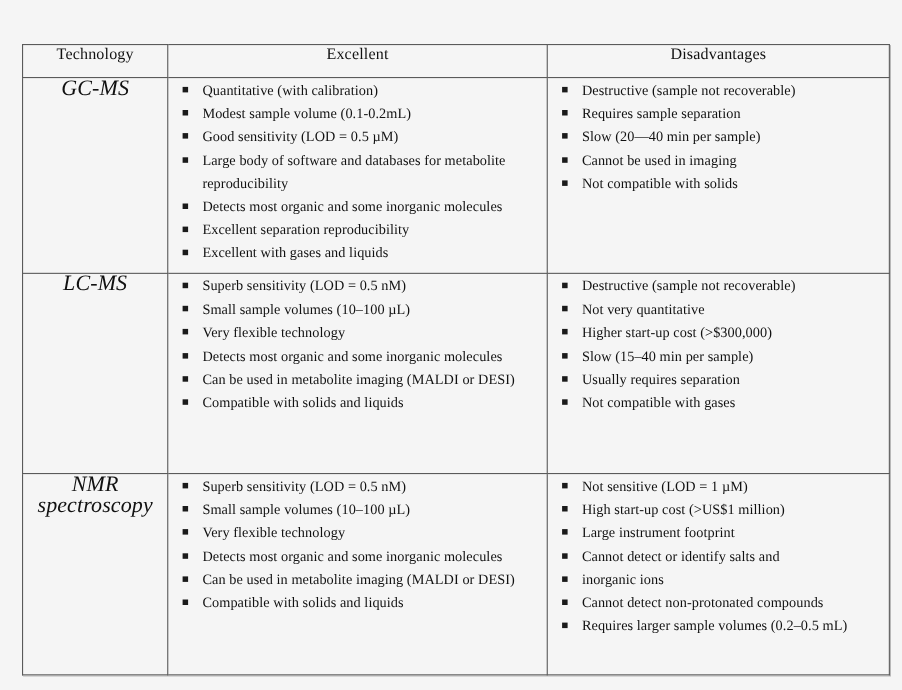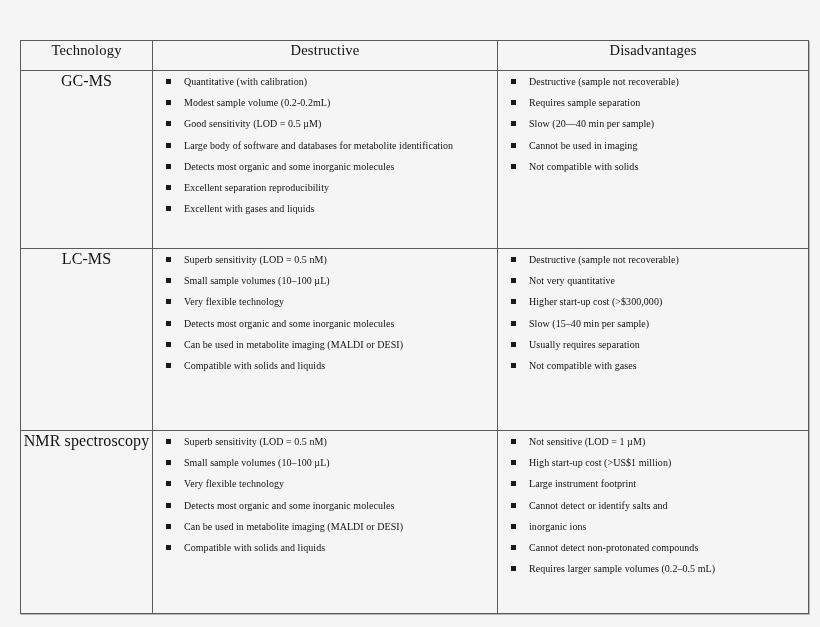--- a/index.html
+++ b/index.html
@@ -55,41 +55,42 @@
     margin-top: 14px;
   }
   thead th .hdr-label {
     display: block;
     line-height: 18px;
   }
 
   
   td.tech-cell {
     text-align: center;
-    font-size: 16px;
+    font-size: 20px;
     padding-top: 8px;
     letter-spacing: 0.1px;
+    font-style: italic;
   }
   td.tech-cell .tech-label {
     display: block;
     line-height: 19px;
   }
 
   
   td.list-cell {
     padding: 7px 6px 9px 0;
   }
   ul.bullets {
     list-style: none;
     margin: 0;
     padding: 0;
   }
   ul.bullets li {
     position: relative;
-    font-size: 10px;
+    font-size: 13px;
     line-height: 21.2px;
     padding-left: 31px;
     padding-right: 4px;
     letter-spacing: 0.05px;
   }
   ul.bullets li .sq-bullet {
     position: absolute;
     left: 13px;
     top: 8px;
     width: 5px;
@@ -115,50 +116,50 @@
       <col class="col-tech">
       <col class="col-adv">
       <col class="col-dis">
     </colgroup>
     <thead>
       <tr>
         <th>
           <span class="hdr-label">Technology</span>
         </th>
         <th>
-          <span class="hdr-label">Destructive</span>
+          <span class="hdr-label">Excellent</span>
         </th>
         <th>
           <span class="hdr-label">Disadvantages</span>
         </th>
       </tr>
     </thead>
     <tbody>
 
       <tr class="row-gcms">
         <td class="tech-cell">
           <span class="tech-label">GC-MS</span>
         </td>
         <td class="list-cell">
           <ul class="bullets">
             <li>
                 <span class="sq-bullet"></span>
                 <span class="li-text">Quantitative (with calibration)</span>
               </li>
             <li>
                 <span class="sq-bullet"></span>
-                <span class="li-text">Modest sample volume (0.2-0.2mL)</span>
+                <span class="li-text">Modest sample volume (0.1-0.2mL)</span>
               </li>
             <li>
                 <span class="sq-bullet"></span>
                 <span class="li-text">Good sensitivity (LOD = 0.5 µM)</span>
               </li>
             <li>
                 <span class="sq-bullet"></span>
-                <span class="li-text">Large body of software and databases for metabolite identification</span>
+                <span class="li-text">Large body of software and databases for metabolite reproducibility</span>
               </li>
             <li>
                 <span class="sq-bullet"></span>
                 <span class="li-text">Detects most organic and some inorganic molecules</span>
               </li>
             <li>
                 <span class="sq-bullet"></span>
                 <span class="li-text">Excellent separation reproducibility</span>
               </li>
             <li>

